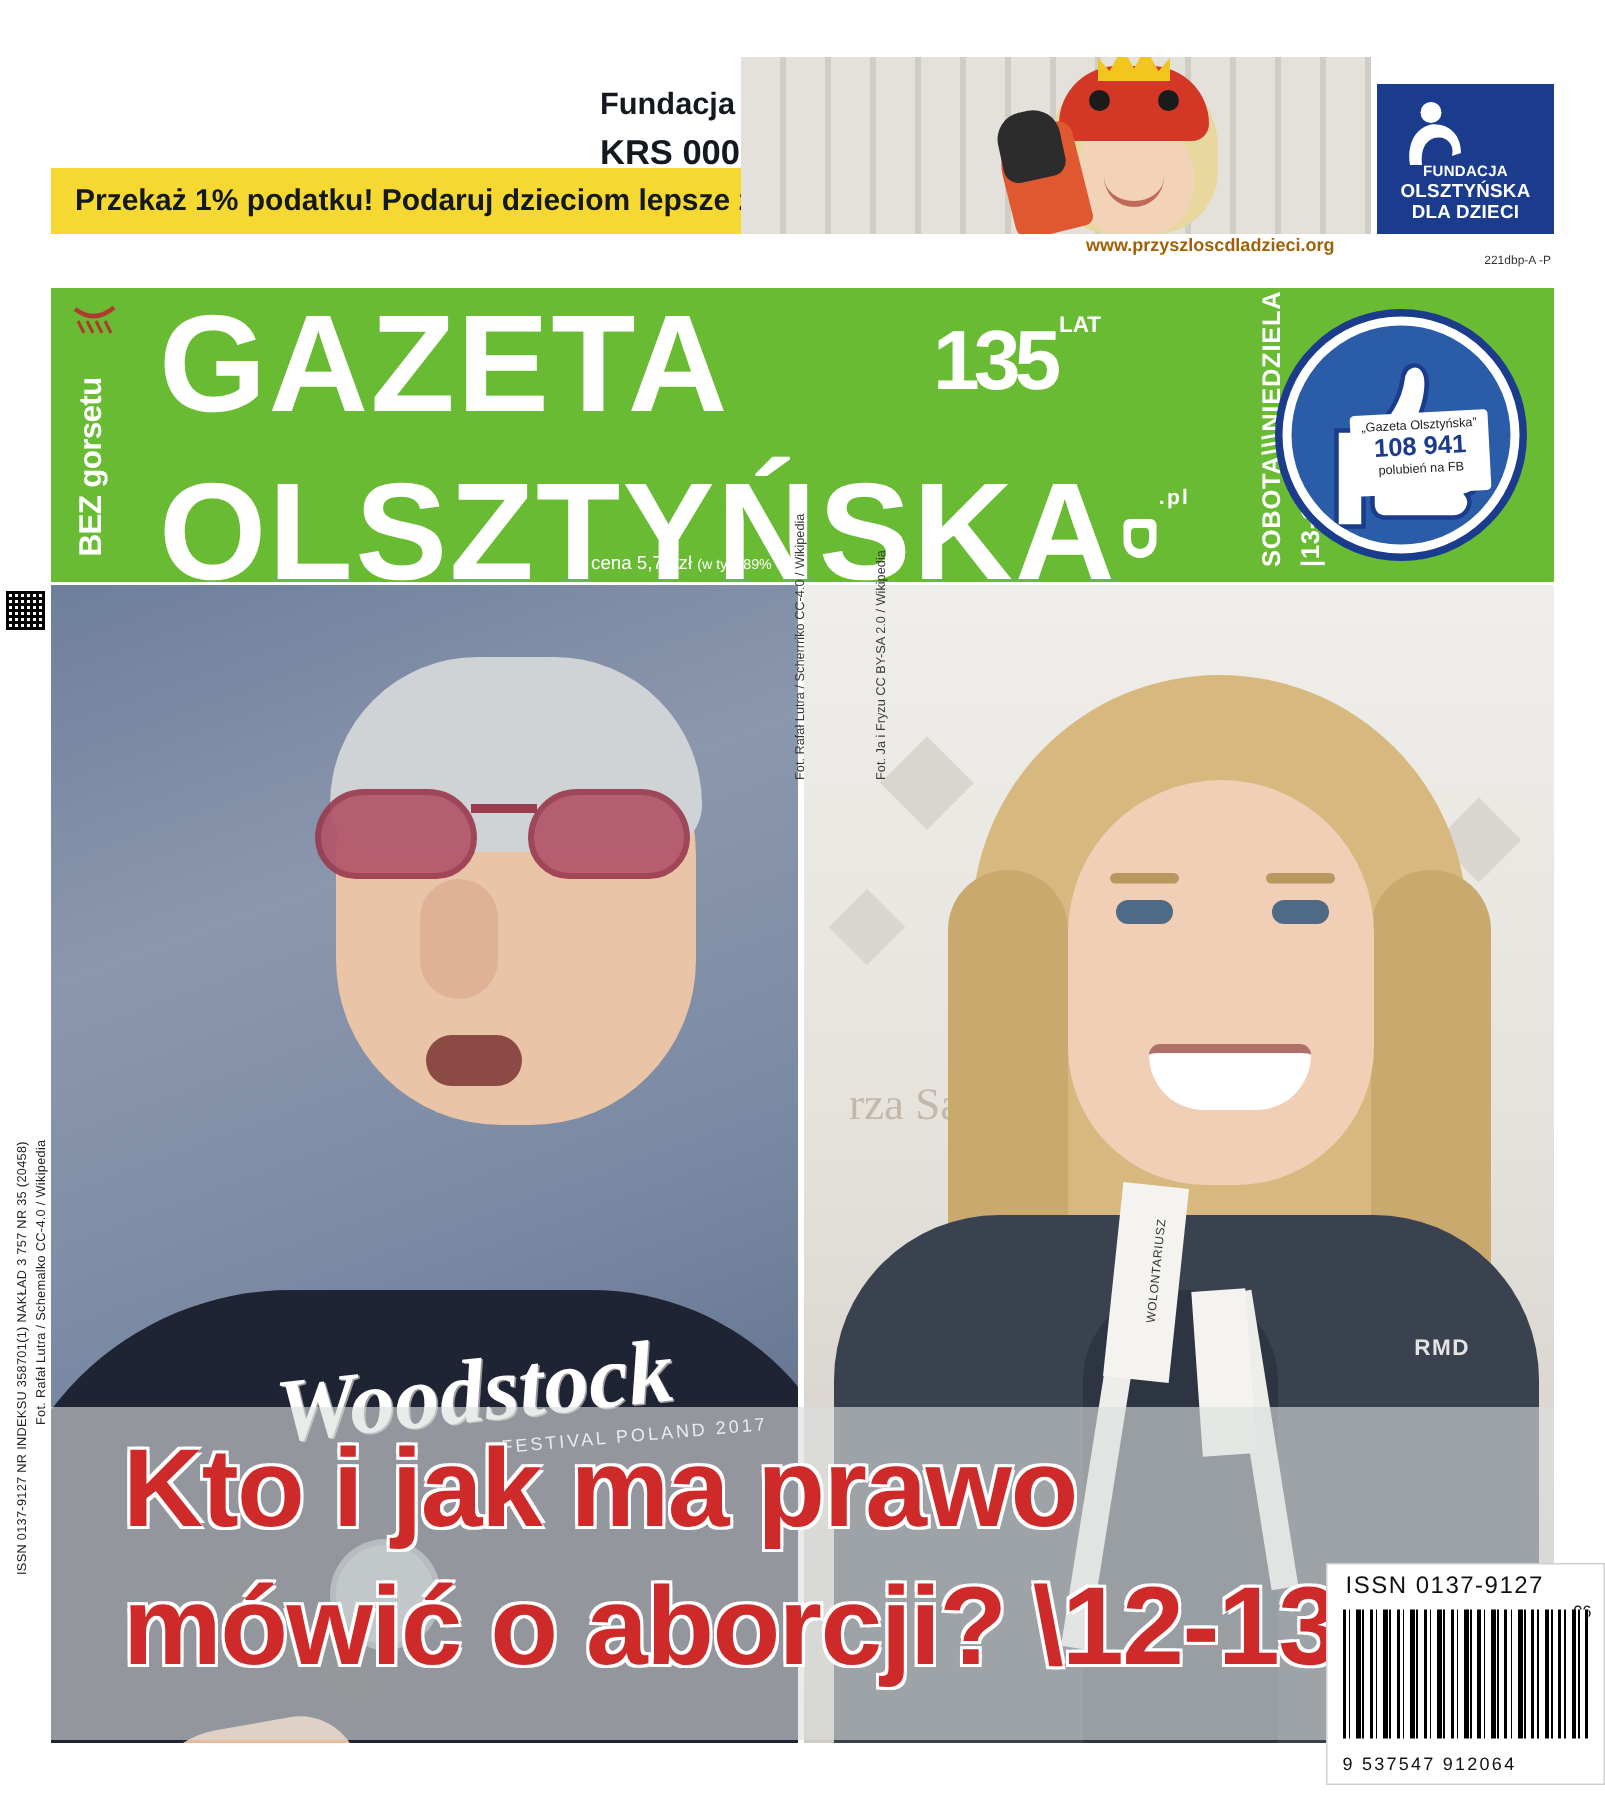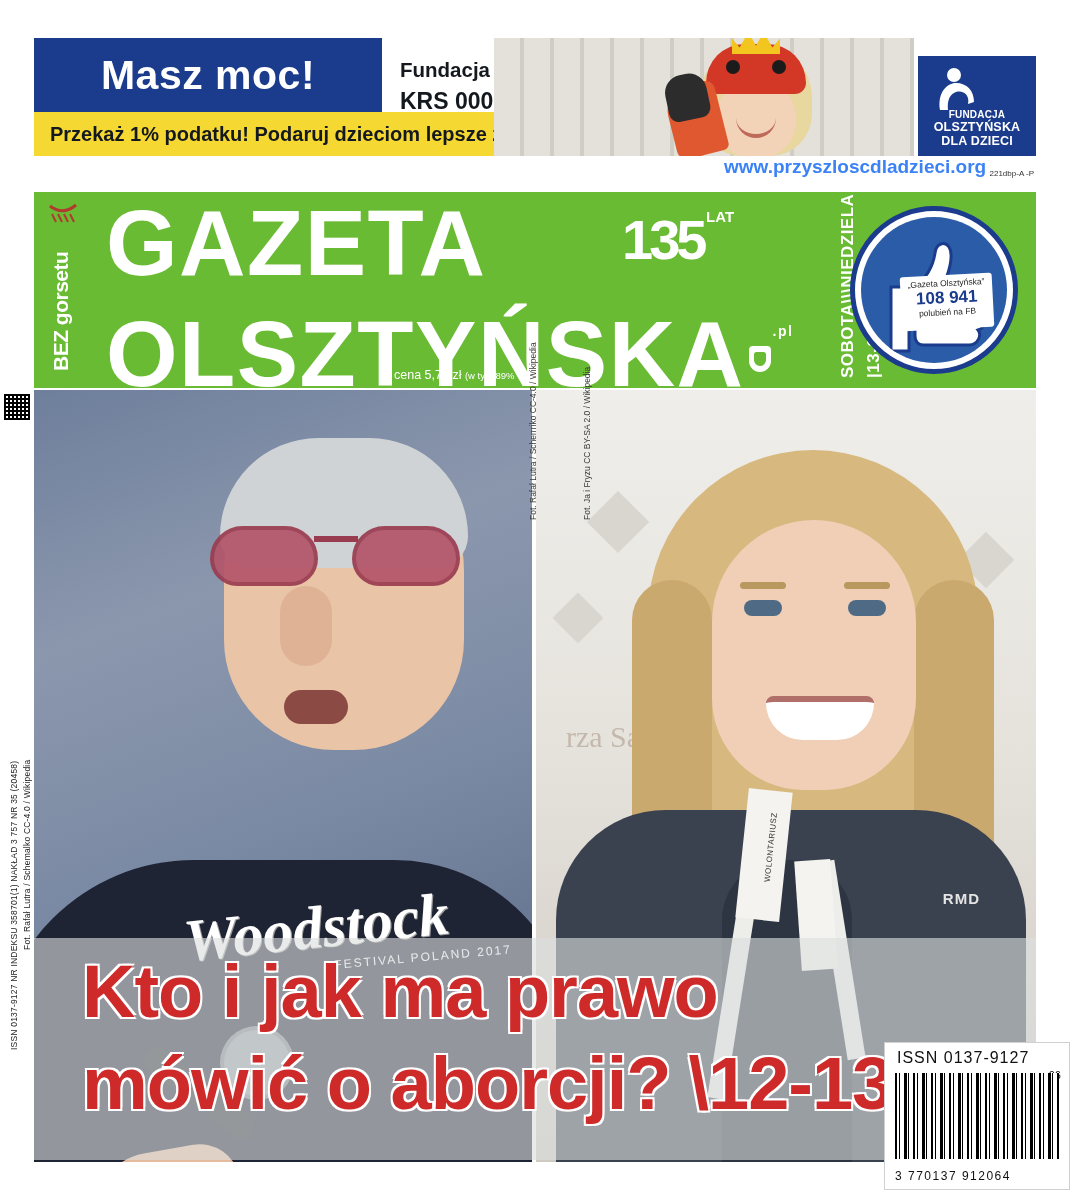--- a/index.html
+++ b/index.html
@@ -159,23 +159,23 @@
     left: 0px; top: 36px;
     width: 42px; height: 46px;
     background: #2c2c2c;
     border-radius: 18px 18px 10px 10px;
     transform: rotate(-12deg);
   }
   .ad-url {
     position: absolute;
     left: 690px;
     top: 118px;
-    font-size: 19px;
-    font-weight: bold;
-    color: #3b82f6;
+    font-size: 12px;
+    font-weight: bold;
+    color: #a16207;
     white-space: nowrap;
   }
   .ad-logo {
     position: absolute;
     right: 0;
     top: 18px;
     width: 118px;
     height: 100px;
     background: #1b3c8c;
     color: #fff;
@@ -748,23 +748,20 @@
     font-size: 12px;
     letter-spacing: 1.5px;
     color: #111;
   }
 </style>
 </head>
 <body>
 
 <div class="ad-banner">
 
-  <div class="ad-left">
-    <span class="ad-masz">Masz moc!</span>
-  </div>
 
   <div class="ad-yellow">
     <span>Przekaż 1% podatku! Podaruj dzieciom lepsze życie!</span>
   </div>
 
   <div class="ad-mid">
     <div class="ad-fund-line1">Fundacja „Przyszłość dla Dzieci”</div>
     <div class="ad-fund-line2">KRS 0000148747</div>
   </div>
 
@@ -906,14 +903,14 @@
   <div class="headline l1">Kto i jak ma prawo</div>
   <div class="headline l2">
     <span>mówić o aborcji?</span><span class="pagenum">\12-13</span>
   </div>
 </div>
 
 <div class="barcode-box">
   <div class="issn">ISSN 0137-9127</div>
   <div class="issue-no">06</div>
   <div class="bars"></div>
-  <div class="bars-num">3 770137 912064</div>
+  <div class="bars-num">9 537547 912064</div>
 </div>
 
 </body></html>

